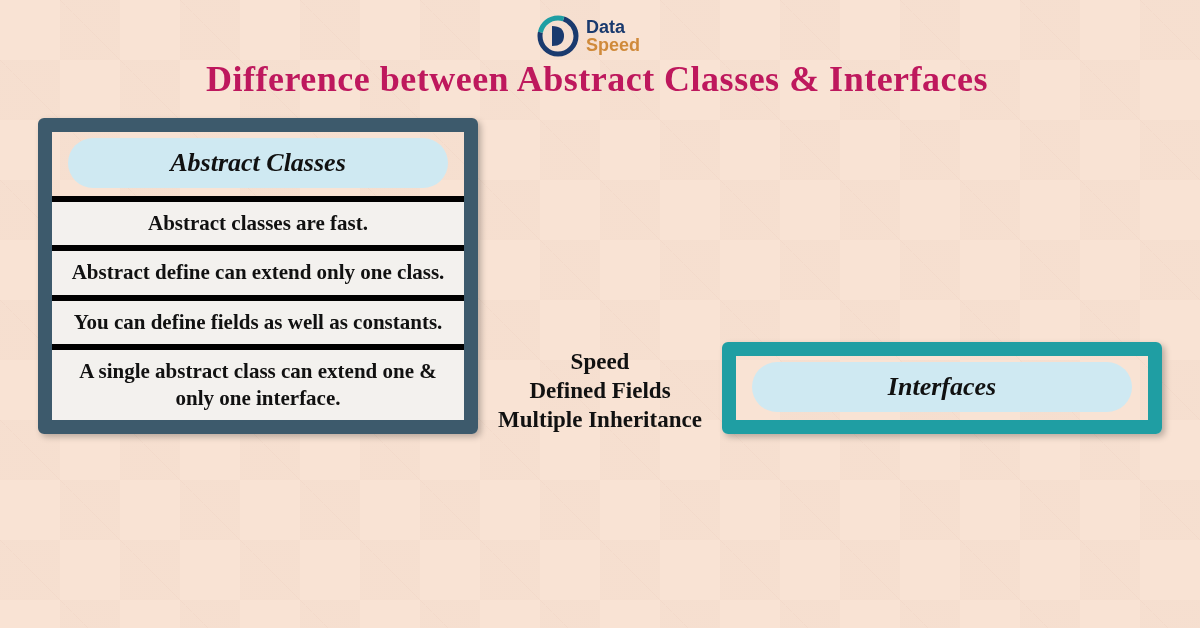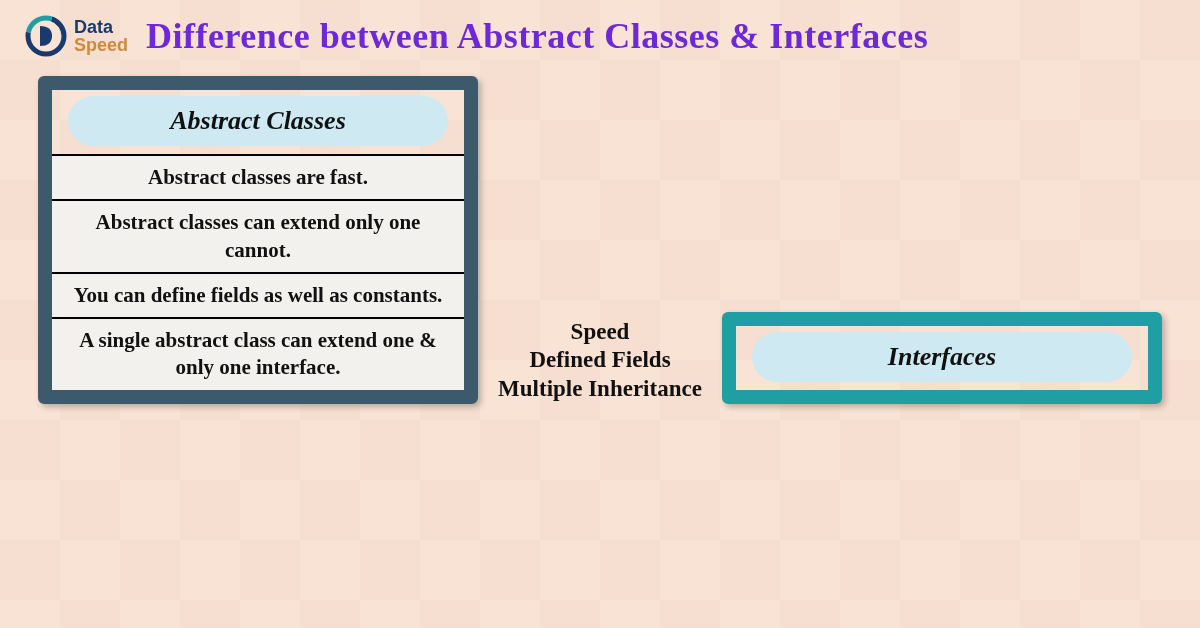--- a/index.html
+++ b/index.html
@@ -13,20 +13,21 @@
       linear-gradient(45deg, rgba(200,150,130,0.06) 25%, transparent 25%, transparent 75%, rgba(200,150,130,0.06) 75%);
     background-size: 120px 120px;
     background-position: 0 0, 60px 60px;
     position: relative;
     overflow: hidden;
   }
   .header {
     display: flex;
     align-items: center;
     padding: 14px 30px 8px 24px;
+    flex-direction: column;
   }
   .logo {
     display: flex;
     align-items: center;
     margin-right: 18px;
   }
   .logo-icon {
     width: 44px;
     height: 44px;
     margin-right: 6px;
@@ -34,21 +35,21 @@
   .logo-text {
     display: flex;
     flex-direction: column;
     line-height: 1;
     font-family: Arial, sans-serif;
     font-weight: bold;
   }
   .logo-text .top { color: #1a3a6e; font-size: 18px; }
   .logo-text .bot { color: #d08a3a; font-size: 18px; }
   .title {
-    color: #6d28d9;
+    color: #be185d;
     font-size: 36px;
     font-weight: bold;
     letter-spacing: 0.5px;
   }
   .content {
     display: flex;
     align-items: flex-end;
     justify-content: center;
     padding: 10px 28px 0 28px;
     gap: 0;
@@ -84,21 +85,21 @@
     background: #f3f1ee;
     flex: 1;
     display: flex;
     align-items: center;
     justify-content: center;
     text-align: center;
     font-size: 21px;
     font-weight: 600;
     color: #111;
     padding: 8px 18px;
-    border-top: 2px solid #000000;
+    border-top: 6px solid #000000;
     line-height: 1.3;
   }
   .middle {
     width: 244px;
     display: flex;
     flex-direction: column;
     padding-top: 68px;
   }
   .middle-row {
     flex: 1;
@@ -129,21 +130,21 @@
   </div>
   <div class="title">Difference between Abstract Classes &amp; Interfaces</div>
 </div>
 
 <div class="content">
 
   <div class="panel left">
     <div class="panel-header">Abstract Classes</div>
     <div class="panel-rows">
       <div class="panel-row">Abstract classes are fast.</div>
-      <div class="panel-row">Abstract classes can extend only one cannot.</div>
+      <div class="panel-row">Abstract define can extend only one class.</div>
       <div class="panel-row">You can define fields as well as constants.</div>
       <div class="panel-row">A single abstract class can extend one &amp; only one interface.</div>
     </div>
   </div>
 
   <div class="middle">
     <div class="middle-row">Speed</div>
     <div class="middle-row">Defined Fields</div>
     <div class="middle-row">Multiple Inheritance</div>
   </div>

